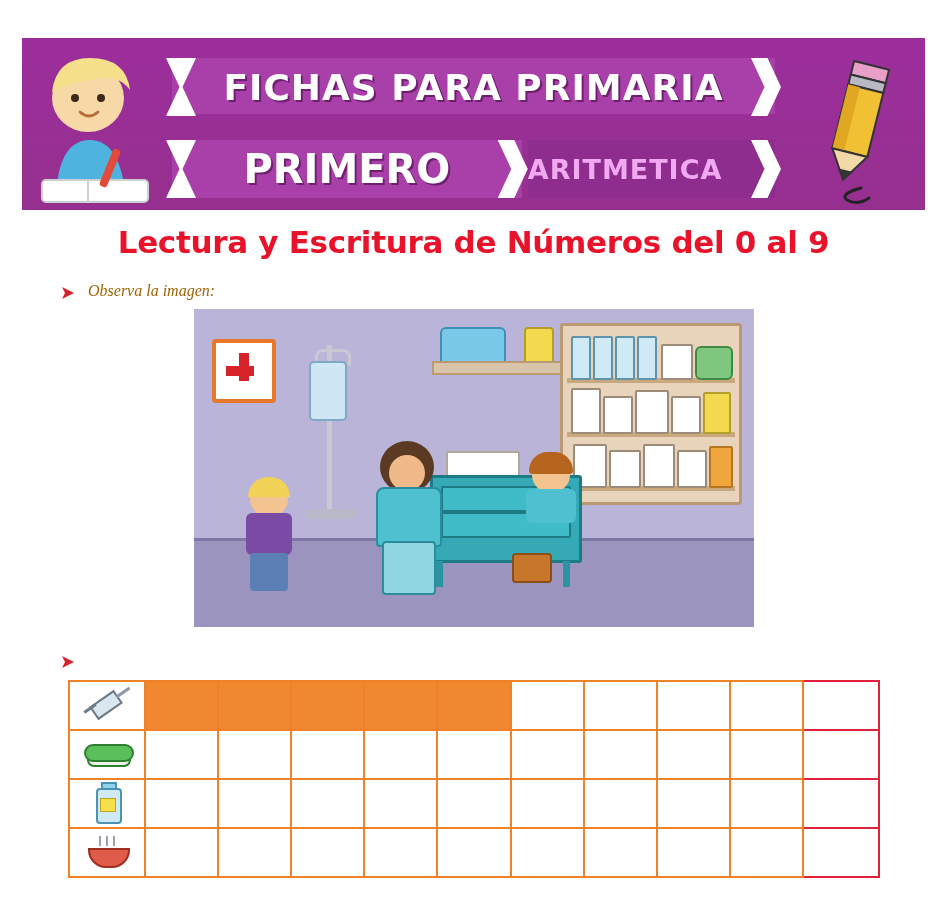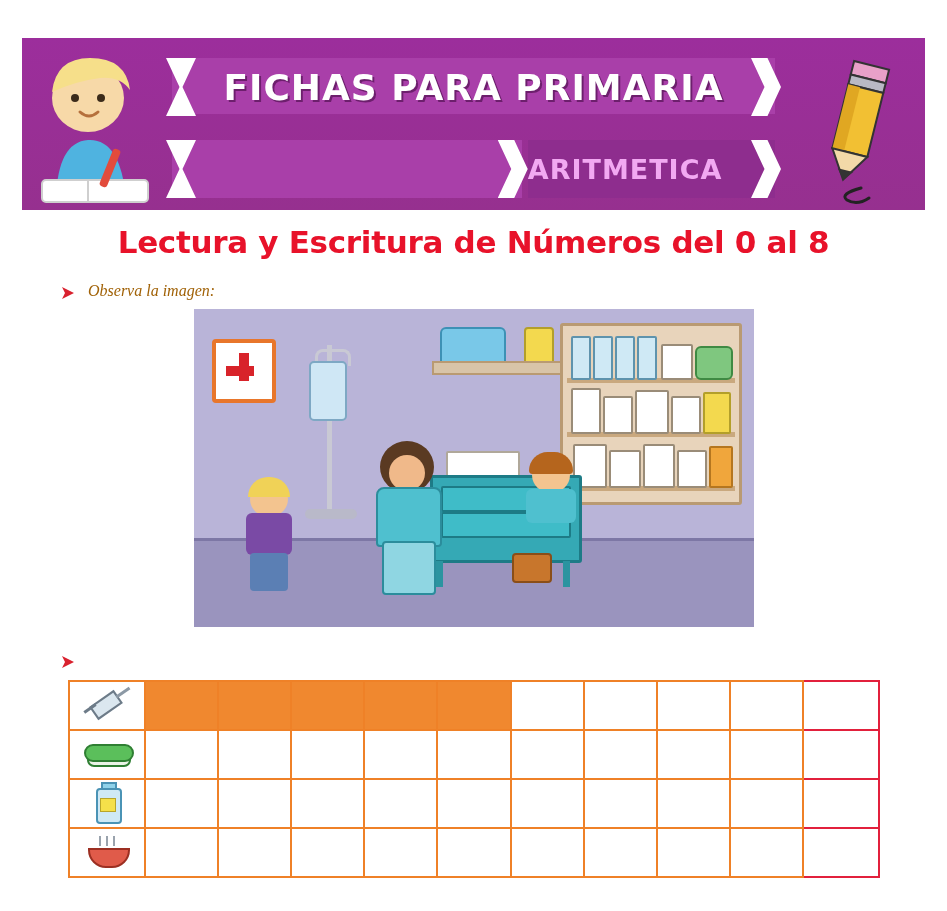--- a/index.html
+++ b/index.html
@@ -344,20 +344,21 @@
         <div class="chev right"></div>
         <div class="ribbon-title">FICHAS PARA PRIMARIA</div>
       </div>
 
       <div class="ribbon-row">
         <div class="row2">
           <div class="primero-box">
             <div class="ribbon-bg"></div>
             <div class="chev left"></div>
             <div class="chev right"></div>
+            <div class="primero-text">PRIMERO</div>
           </div>
           <div class="arit-box">
             <div class="ribbon-bg dark"></div>
             <div class="chev right"></div>
             <div class="arit-text">ARITMETICA</div>
           </div>
         </div>
       </div>
     </div>
 
@@ -371,21 +372,21 @@
           <polygon points="36,108 72,108 54,136" fill="#f3d9a8" stroke="#333" stroke-width="2"></polygon>
           <polygon points="46,126 62,126 54,136" fill="#333"></polygon>
         </g>
         <path d="M56 142 q-22 6 -14 12 q10 6 22 -2" stroke="#222" stroke-width="3" fill="none" stroke-linecap="round"></path>
       </svg>
     </div>
 
   </div>
 </div>
 
-<div class="sheet-title">Lectura y Escritura de Números del 0 al 8</div>
+<div class="sheet-title">Lectura y Escritura de Números del 0 al 9</div>
 
 <div class="instr">
   <span class="bullet">
     <svg viewBox="0 0 16 16" width="16" height="16">
       <polygon points="2,2 14,8 2,14 5,8" fill="#d9212e"></polygon>
     </svg>
   </span>
   <span class="instr-text">Observa la imagen:</span>
 </div>
 

